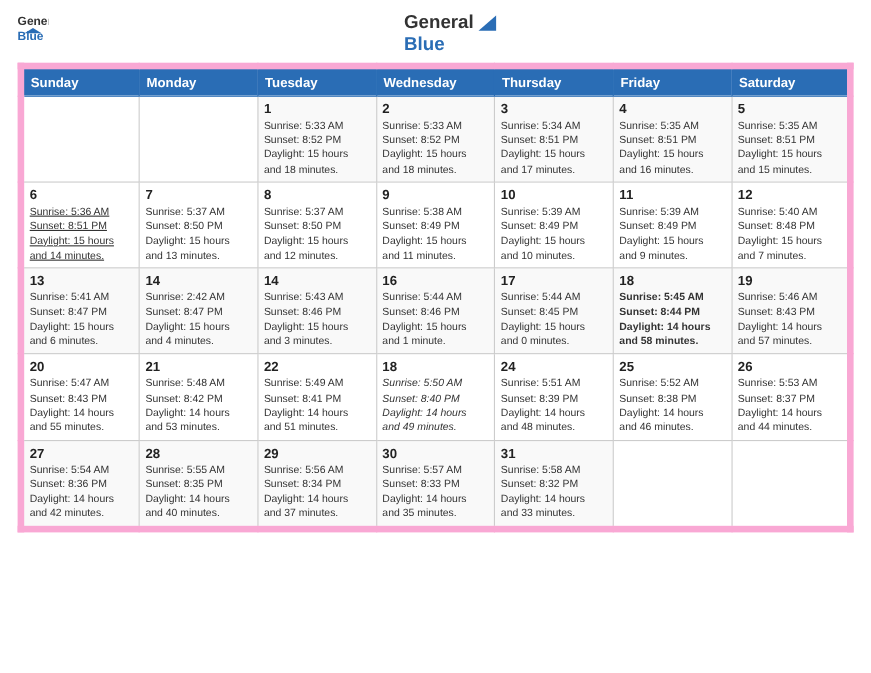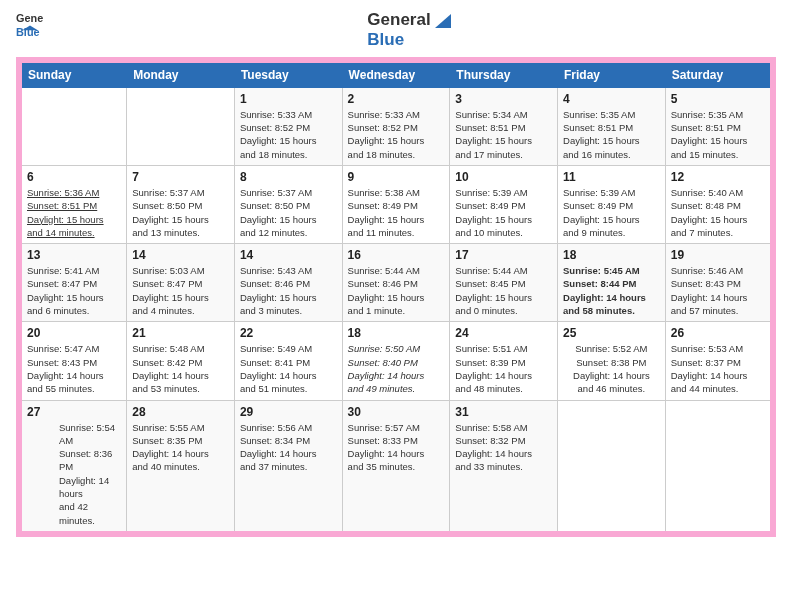--- a/index.html
+++ b/index.html
@@ -223,21 +223,21 @@
         <tr>
           <td>
             <span class="day-number">13</span>
             <div class="day-info" style="white-space: pre-line;">Sunrise: 5:41 AM
 Sunset: 8:47 PM
 Daylight: 15 hours
 and 6 minutes.</div>
           </td>
           <td>
             <span class="day-number">14</span>
-            <div class="day-info" style="white-space: pre-line;">Sunrise: 5:03 AM
+            <div class="day-info" style="white-space: pre-line;">Sunrise: 2:42 AM
 Sunset: 8:47 PM
 Daylight: 15 hours
 and 4 minutes.</div>
           </td>
           <td>
             <span class="day-number">14</span>
             <div class="day-info" style="white-space: pre-line;">Sunrise: 5:43 AM
 Sunset: 8:46 PM
 Daylight: 15 hours
 and 3 minutes.</div>
@@ -302,37 +302,37 @@
           </td>
           <td>
             <span class="day-number">24</span>
             <div class="day-info" style="white-space: pre-line;">Sunrise: 5:51 AM
 Sunset: 8:39 PM
 Daylight: 14 hours
 and 48 minutes.</div>
           </td>
           <td>
             <span class="day-number">25</span>
-            <div class="day-info" style="white-space: pre-line; text-align: center;">Sunrise: 5:52 AM
+            <div class="day-info" style="white-space: pre-line;">Sunrise: 5:52 AM
 Sunset: 8:38 PM
 Daylight: 14 hours
 and 46 minutes.</div>
           </td>
           <td>
             <span class="day-number">26</span>
             <div class="day-info" style="white-space: pre-line;">Sunrise: 5:53 AM
 Sunset: 8:37 PM
 Daylight: 14 hours
 and 44 minutes.</div>
           </td>
         </tr>
         <tr>
           <td>
             <span class="day-number">27</span>
-            <div class="day-info" style="white-space: pre-line; margin-left: 32px;">Sunrise: 5:54 AM
+            <div class="day-info" style="white-space: pre-line;">Sunrise: 5:54 AM
 Sunset: 8:36 PM
 Daylight: 14 hours
 and 42 minutes.</div>
           </td>
           <td>
             <span class="day-number">28</span>
             <div class="day-info" style="white-space: pre-line;">Sunrise: 5:55 AM
 Sunset: 8:35 PM
 Daylight: 14 hours
 and 40 minutes.</div>

